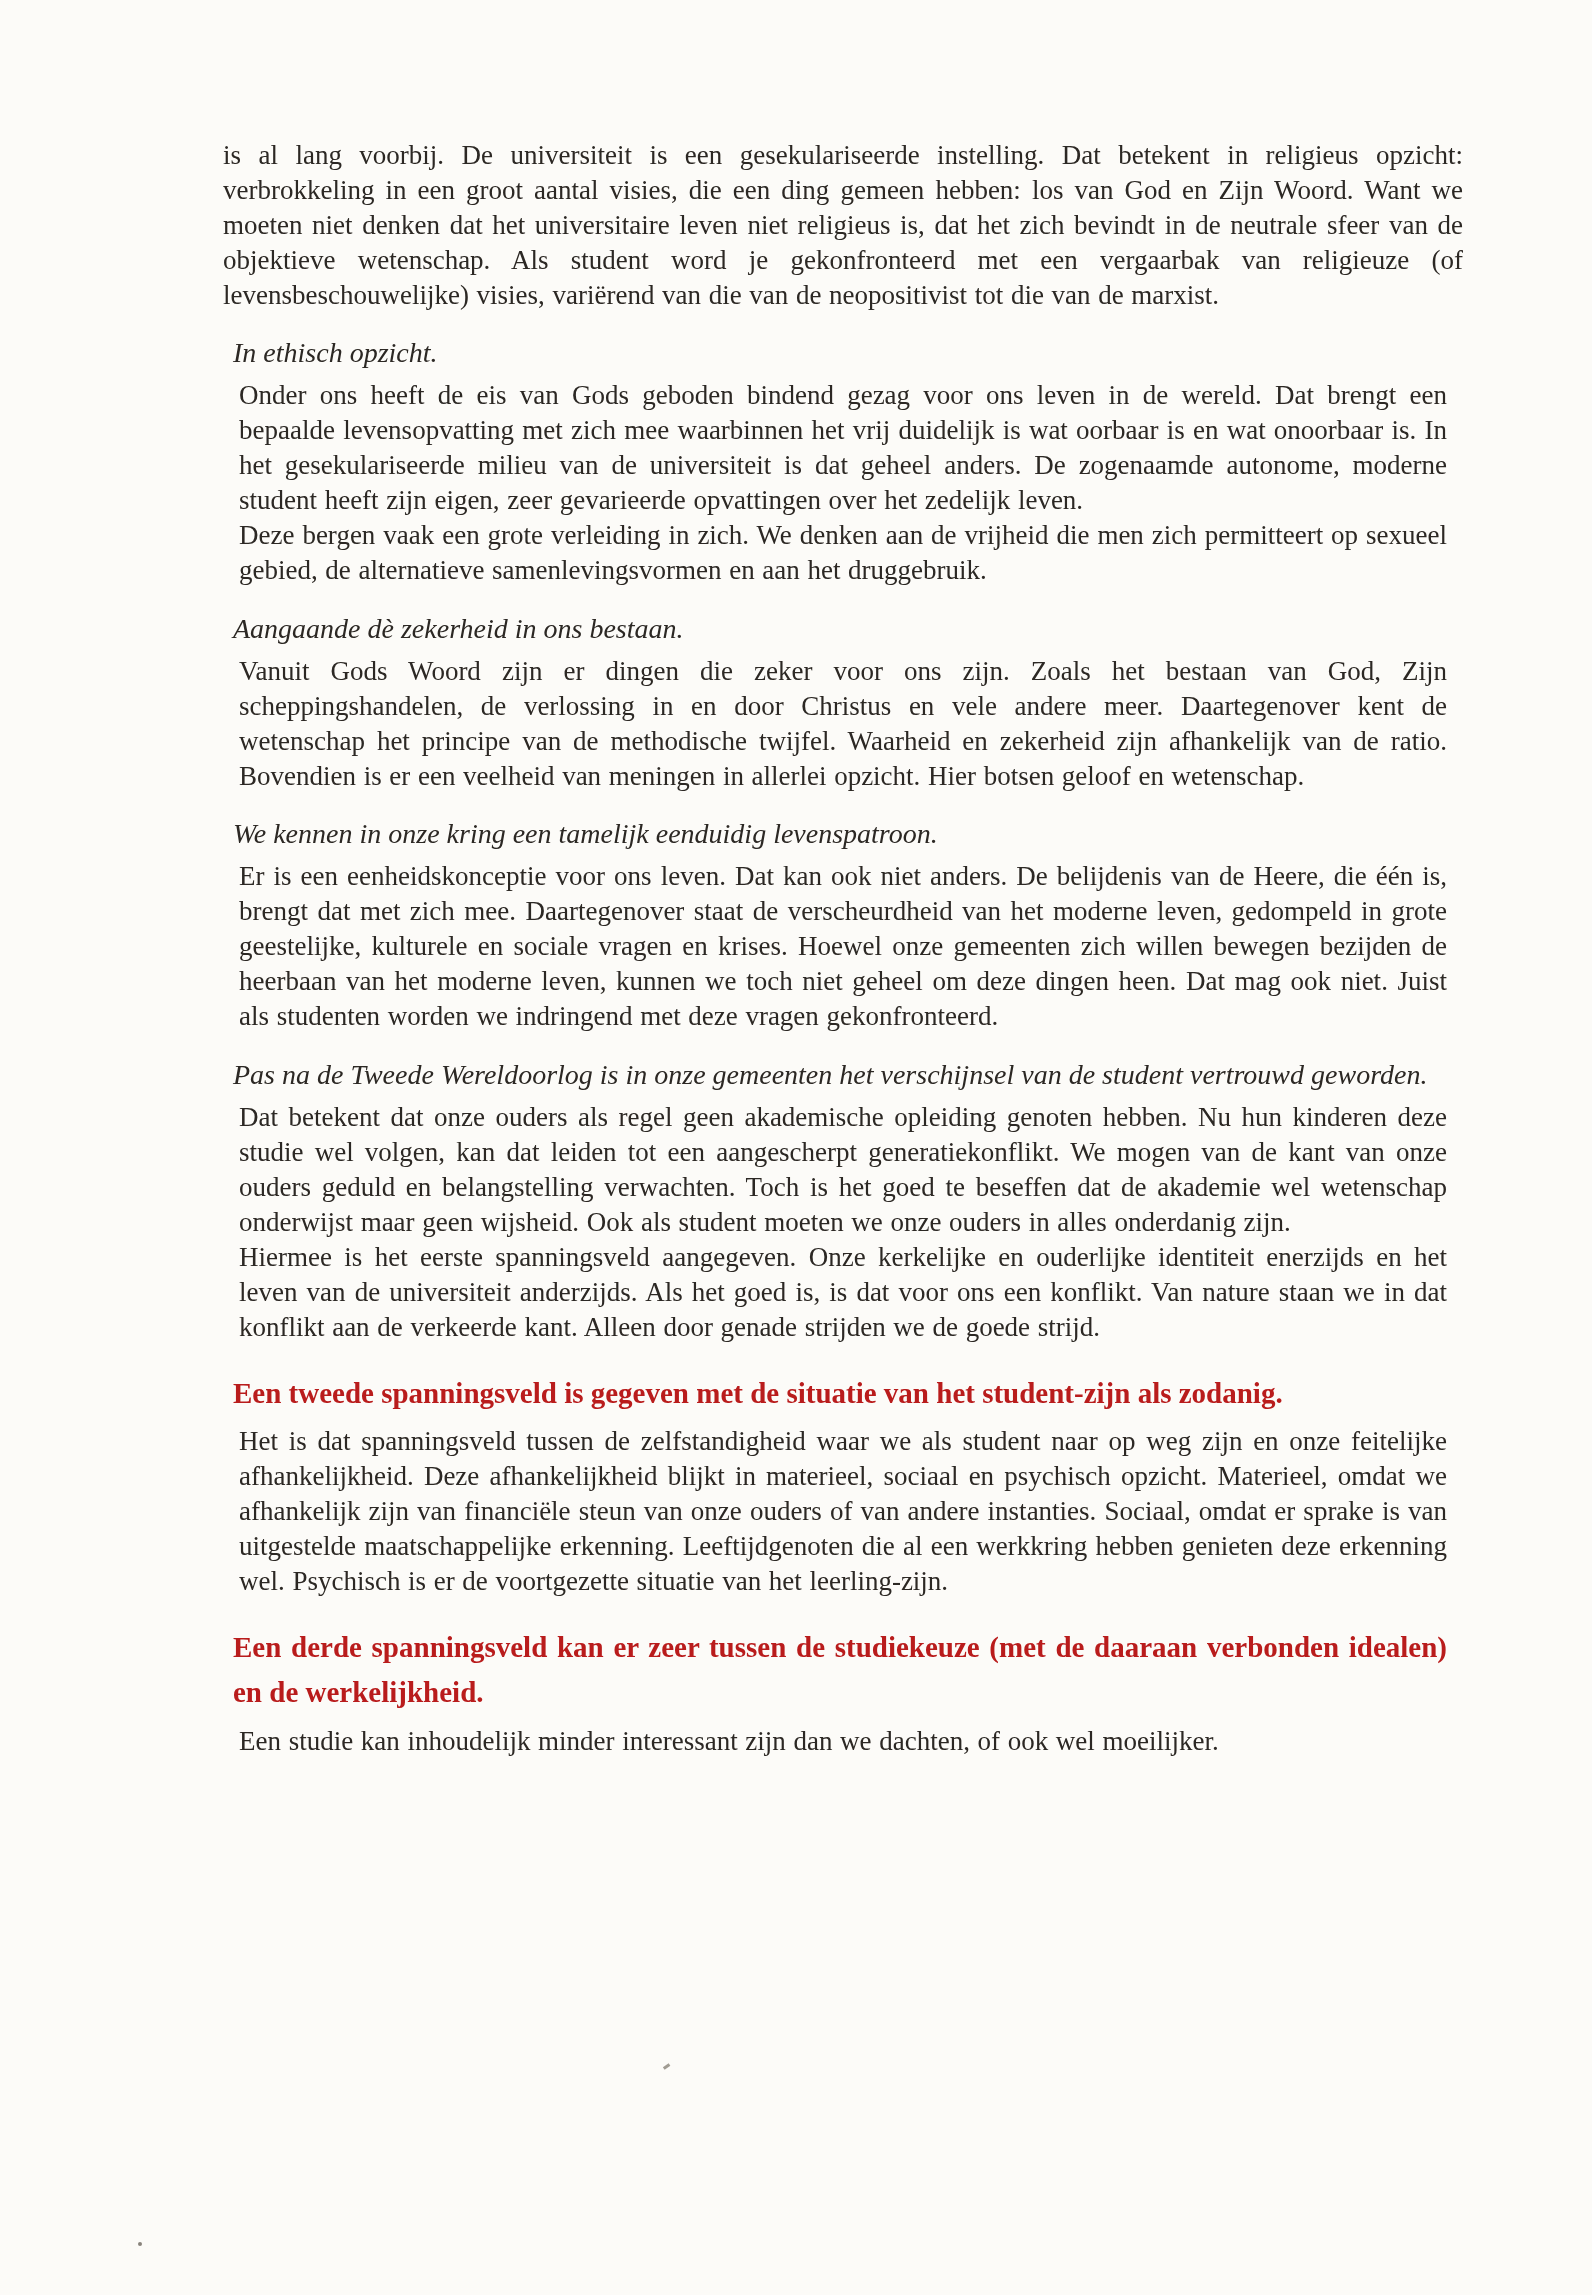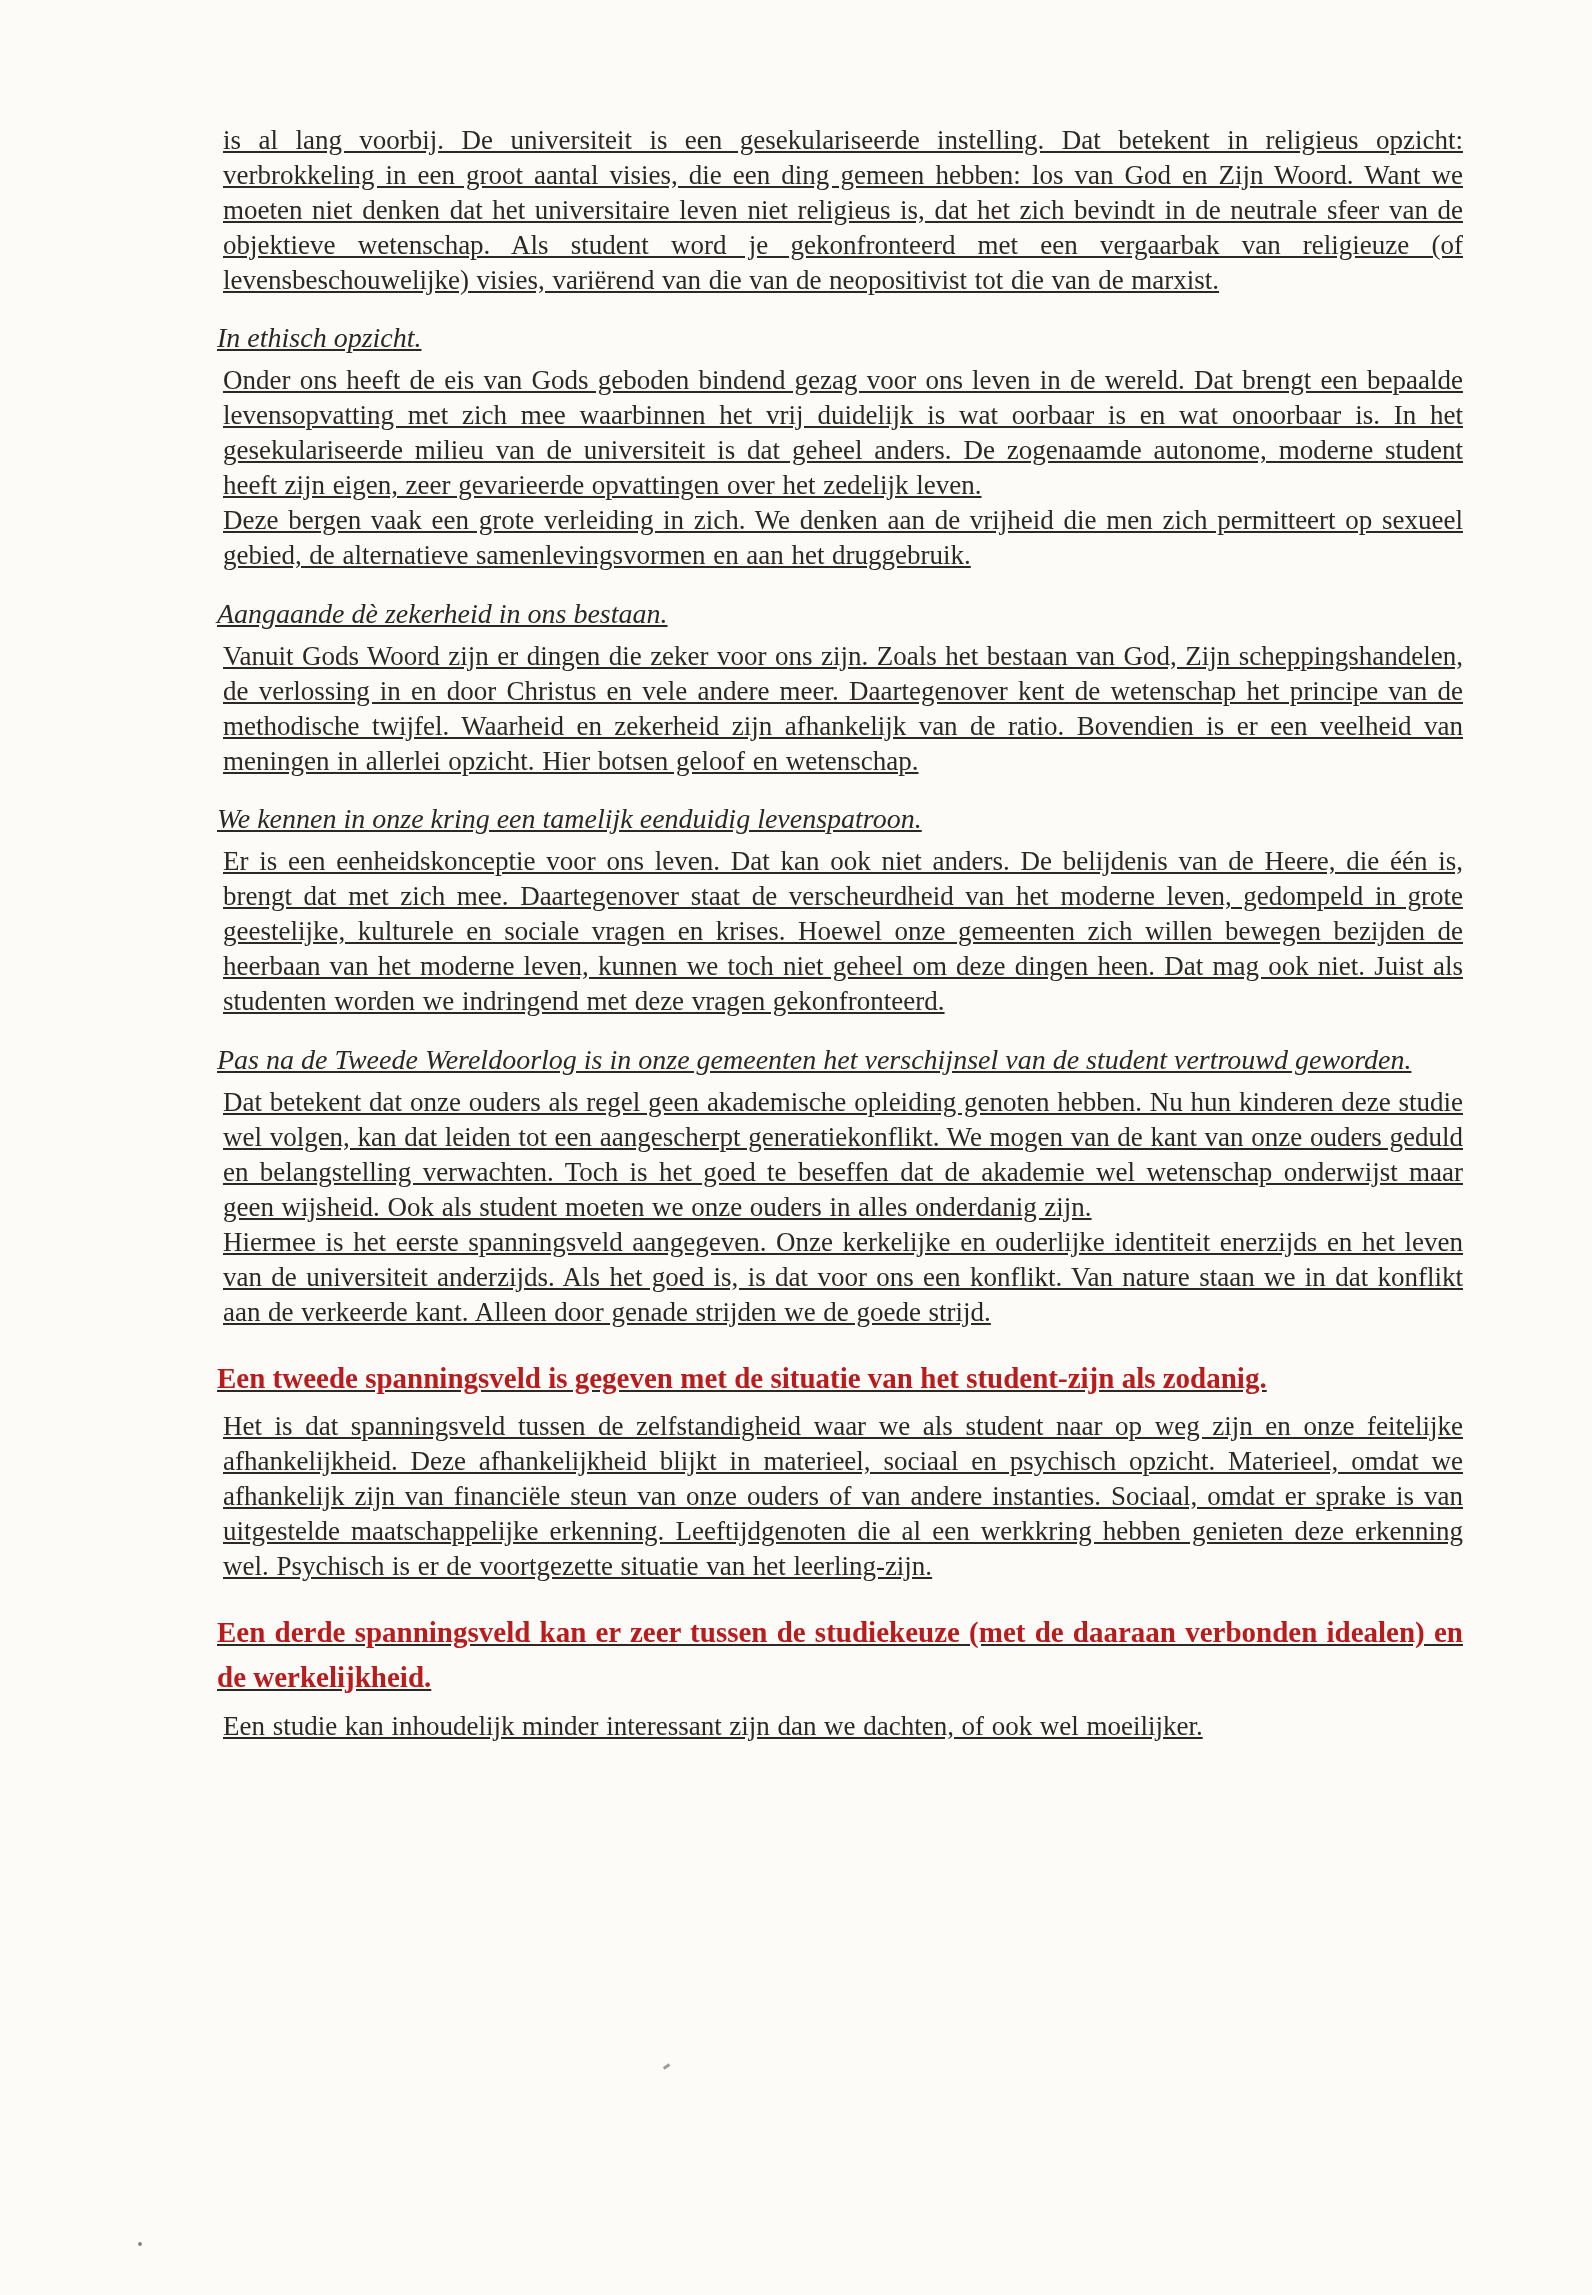--- a/index.html
+++ b/index.html
@@ -12,37 +12,36 @@
     background: #fcfbf8;
     overflow: hidden;
     font-family: "Liberation Serif", "DejaVu Serif", serif;
     color: #2c2824;
     box-sizing: border-box;
   }
 
   .content {
     position: absolute;
     left: 217px;
-    top: 123px;
+    top: 138px;
     width: 1246px;
-    text-decoration: underline;
   }
 
   p.body {
     font-size: 27px;
     line-height: 35px;
     text-align: justify;
     margin: 0;
     color: #2c2824;
     word-spacing: 0.9px;
   }
 
   .para-indent { padding-left: 6px; }
 
-  section.sec { margin: 0; }
+  section.sec { margin: 16px; }
 
   h2.h-italic {
     font-style: italic;
     font-weight: normal;
     font-size: 28px;
     line-height: 36px;
     margin: 22.4px 0 7px 0;
     text-align: justify;
     color: #2c2824;
   }

